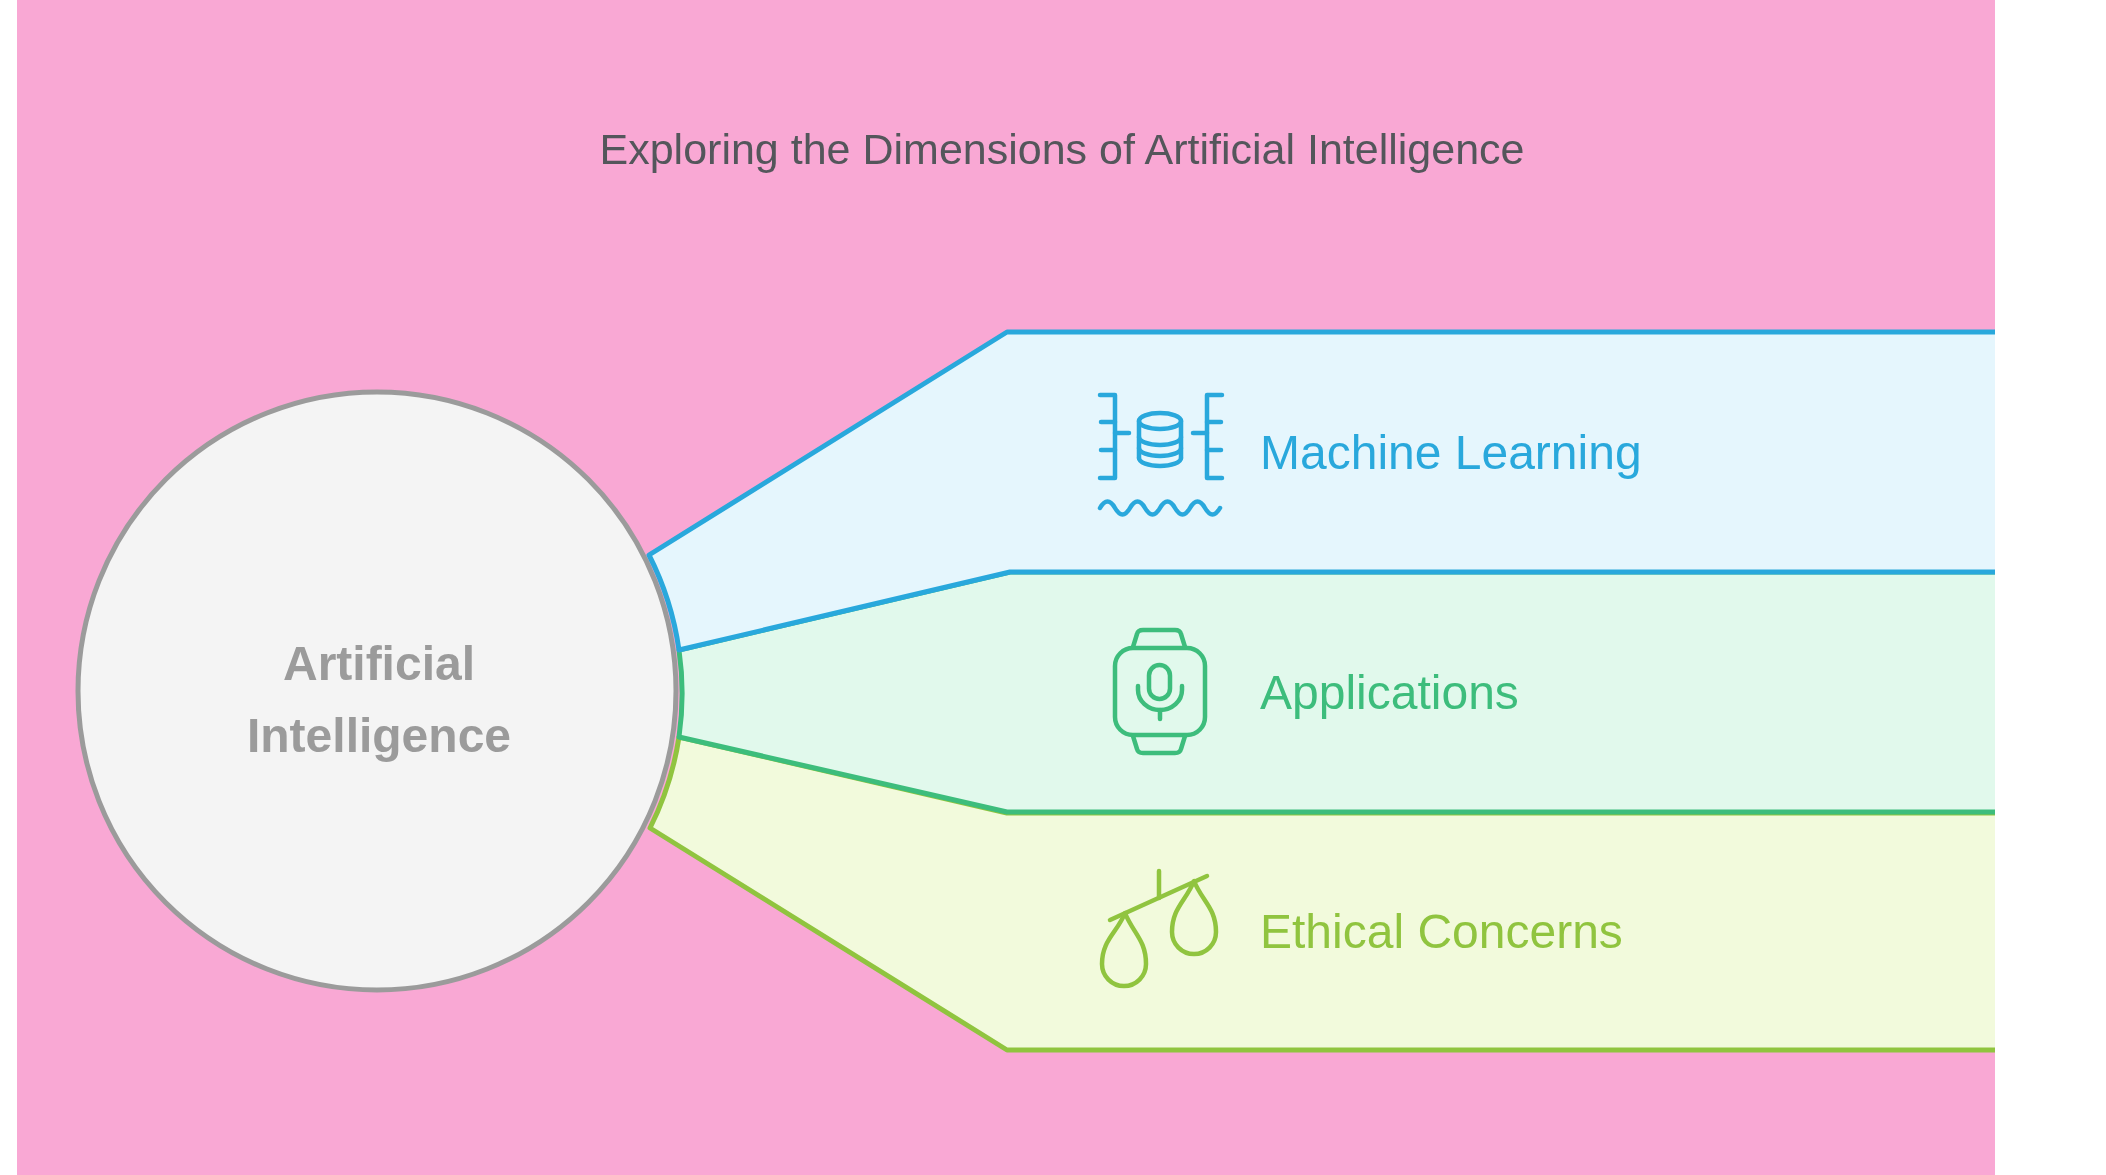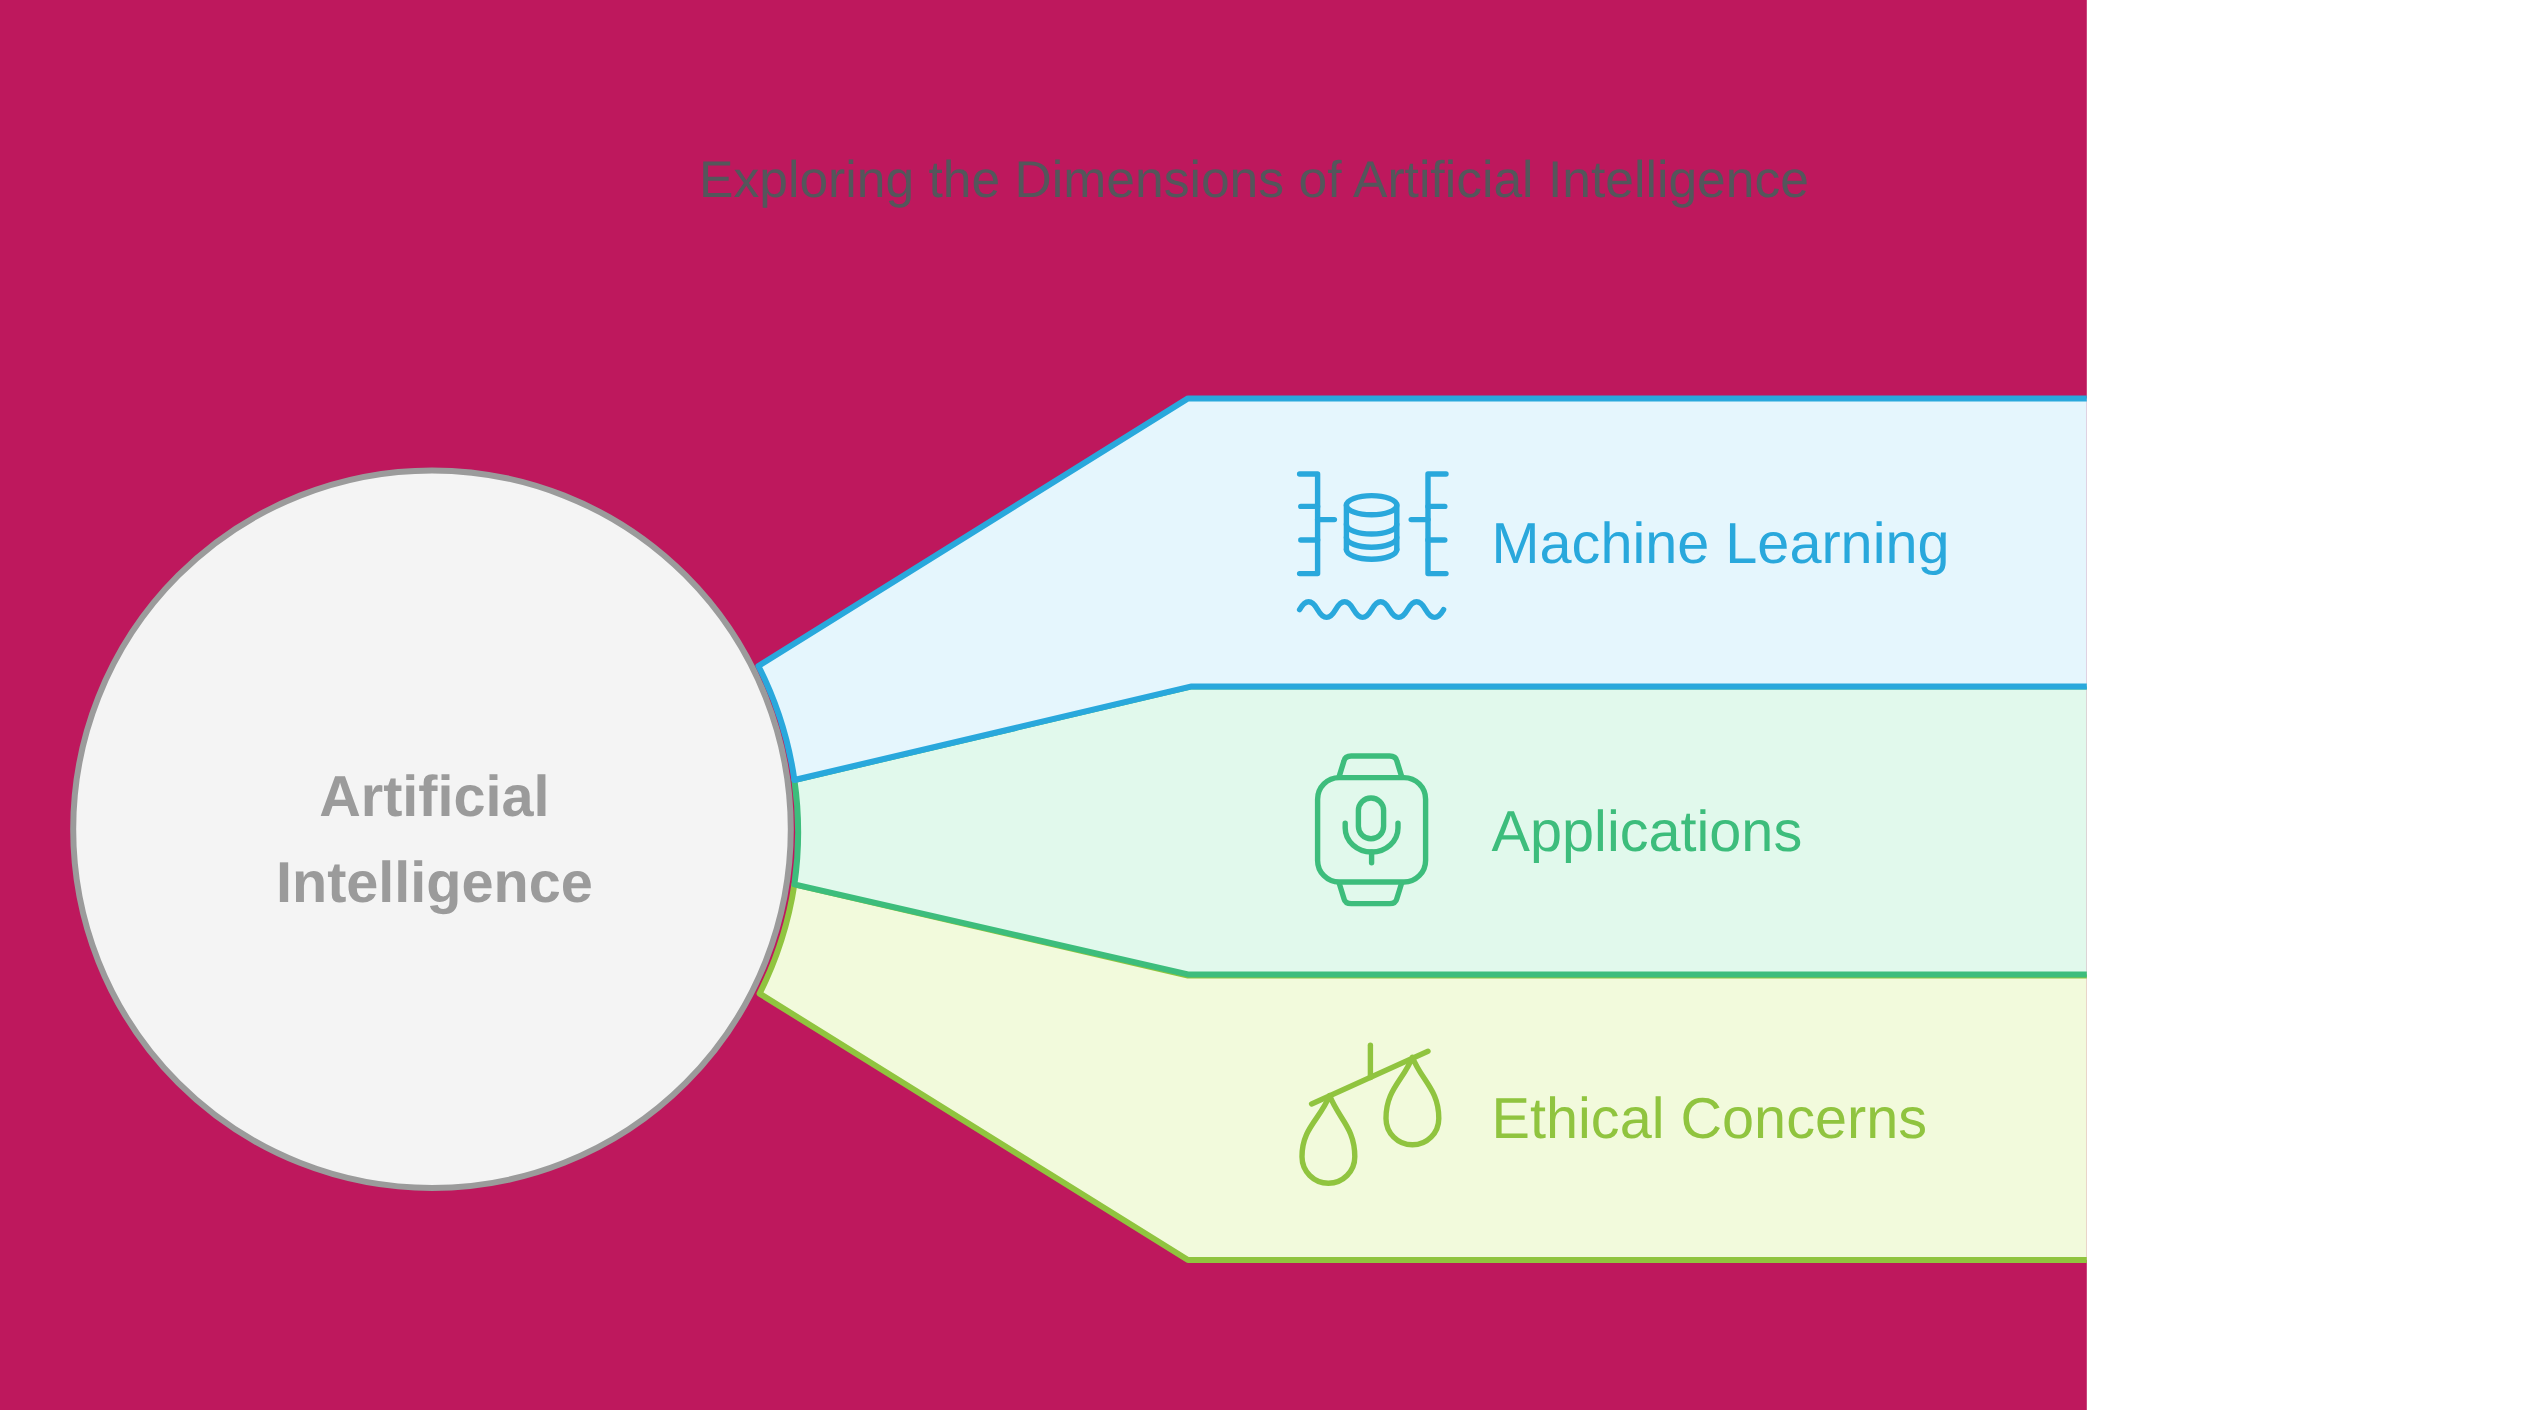--- a/index.html
+++ b/index.html
@@ -1,22 +1,23 @@
 <!DOCTYPE html>
 <html style="--ml-stroke: #29A8DC; --ml-fill: #E5F6FD; --app-stroke: #3DBD7C; --app-fill: #E1F9EC; --eth-stroke: #90C43F; --eth-fill: #F2FADC; --circle-stroke: #9B9B9B; --circle-fill: #F4F4F4; --circle-text: #9B9B9B; --title-color: #54565B;"><head>
 <meta charset="utf-8">
 <style>
   html, body { margin: 0; padding: 0; background: #ffffff; }
   .stage {
     position: relative;
-    width: 1739px;
+    width: 1978px;
     height: 1175px;
-    background: #be185d;
+    background: #f9a8d4;
     font-family: "Liberation Sans", sans-serif;
     overflow: hidden;
+    margin-left: 17px;
   }
   svg { display: block; }
 
   .title-text {
     fill: var(--title-color, #54565B);
     font-size: 43px;
     font-family: "Liberation Sans", sans-serif;
   }
   .ai-label {
     fill: var(--circle-text, #9B9B9B);

